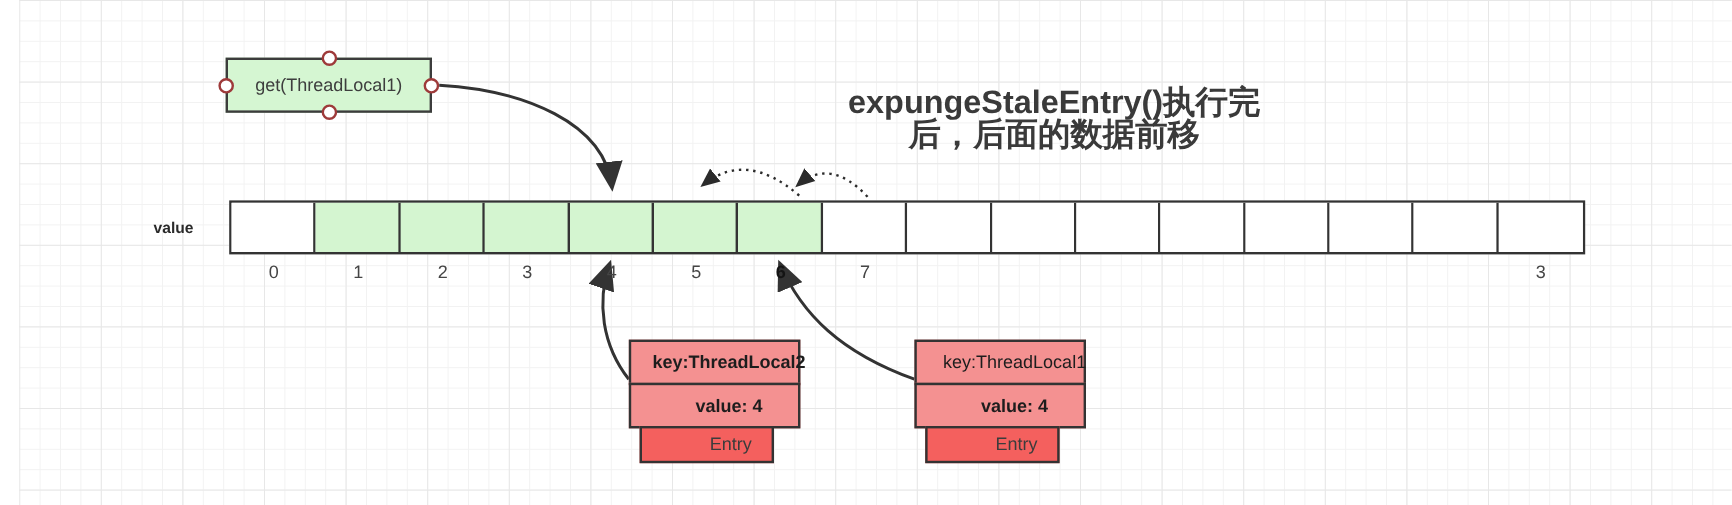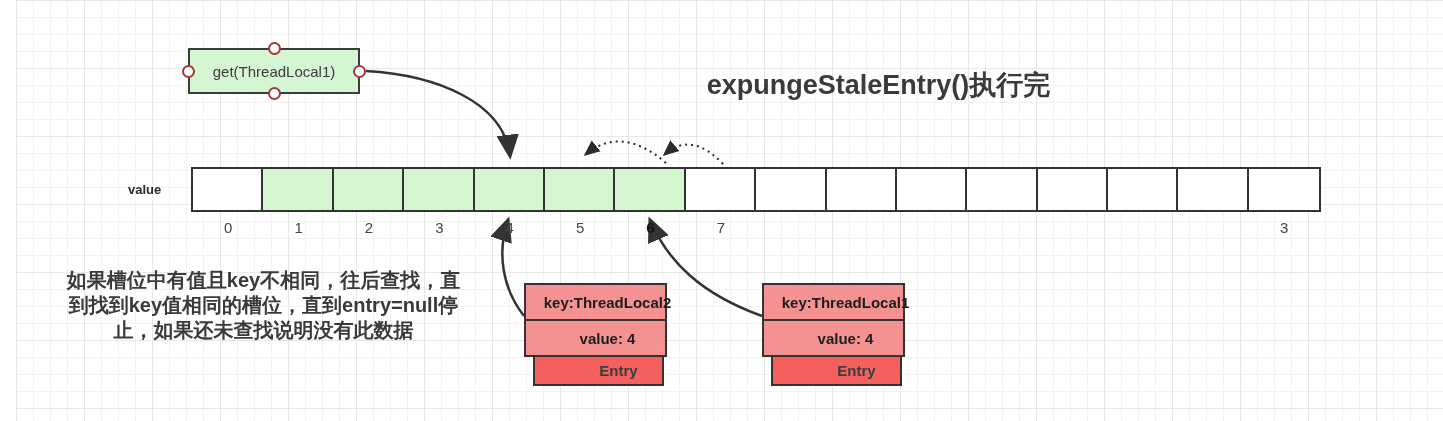--- a/index.html
+++ b/index.html
@@ -71,25 +71,25 @@
   
   .note{
     position:absolute;left:25px;top:268px;width:445px;z-index:2;
     text-align:center;font-weight:bold;font-size:20px;line-height:25px;color:#3a3a3a;
   }
 
   
   .entry-row{
     position:absolute;box-sizing:border-box;border:2px solid #333;
     display:flex;align-items:center;justify-content:center;
-    font-size:15px;color:#1d1d1d;z-index:2;font-weight:bold;
+    font-size:15px;color:#1d1d1d;z-index:2;
   }
   .kv{background:#f49191;width:143px;height:38px;padding-left:24px;}
   .kv.bold{font-weight:bold;}
-  .tab{background:#f4605e;width:131px;height:31px;color:#3c3c3c;padding-left:40px;}
+  .tab{background:#f4605e;width:112px;height:31px;color:#3c3c3c;padding-left:40px;}
   .e1-key{left:508px;top:283px;}
   .e1-val{left:508px;top:319px;font-weight:bold;}
   .e1-tab{left:517px;top:355px;}
   .e2-key{left:746px;top:283px;}
   .e2-val{left:746px;top:319px;font-weight:bold;}
   .e2-tab{left:755px;top:355px;}
 </style>
 </head>
 <body>
 
@@ -114,20 +114,21 @@
   <div class="get-box">
     <span>get(ThreadLocal1)</span>
     <span class="cp top"></span>
     <span class="cp bottom"></span>
     <span class="cp left"></span>
     <span class="cp right"></span>
   </div>
 
   <div class="headline">
     <div>expungeStaleEntry()执行完</div>
+    <div>后，后面的数据前移</div>
   </div>
 
   <div class="table-label">value</div>
   <div class="array-row">
       <div class="cell"></div>
       <div class="cell green"></div>
       <div class="cell green"></div>
       <div class="cell green"></div>
       <div class="cell green"></div>
       <div class="cell green"></div>
@@ -154,25 +155,20 @@
       <div class="idx"></div>
       <div class="idx"></div>
       <div class="idx"></div>
       <div class="idx"></div>
       <div class="idx"></div>
       <div class="idx"></div>
       <div class="idx"></div>
       <div class="idx">3</div>
     </div>
 
-  <div class="note">
-    <div>如果槽位中有值且key不相同，往后查找，直</div>
-    <div>到找到key值相同的槽位，直到entry=null停</div>
-    <div>止，如果还未查找说明没有此数据</div>
-  </div>
 
   <div class="entry-row kv bold e1-key">key:ThreadLocal2</div>
   <div class="entry-row kv e1-val">value: 4</div>
   <div class="entry-row tab e1-tab">Entry</div>
 
   <div class="entry-row kv e2-key">key:ThreadLocal1</div>
   <div class="entry-row kv e2-val">value: 4</div>
   <div class="entry-row tab e2-tab">Entry</div>
 
 </div>

